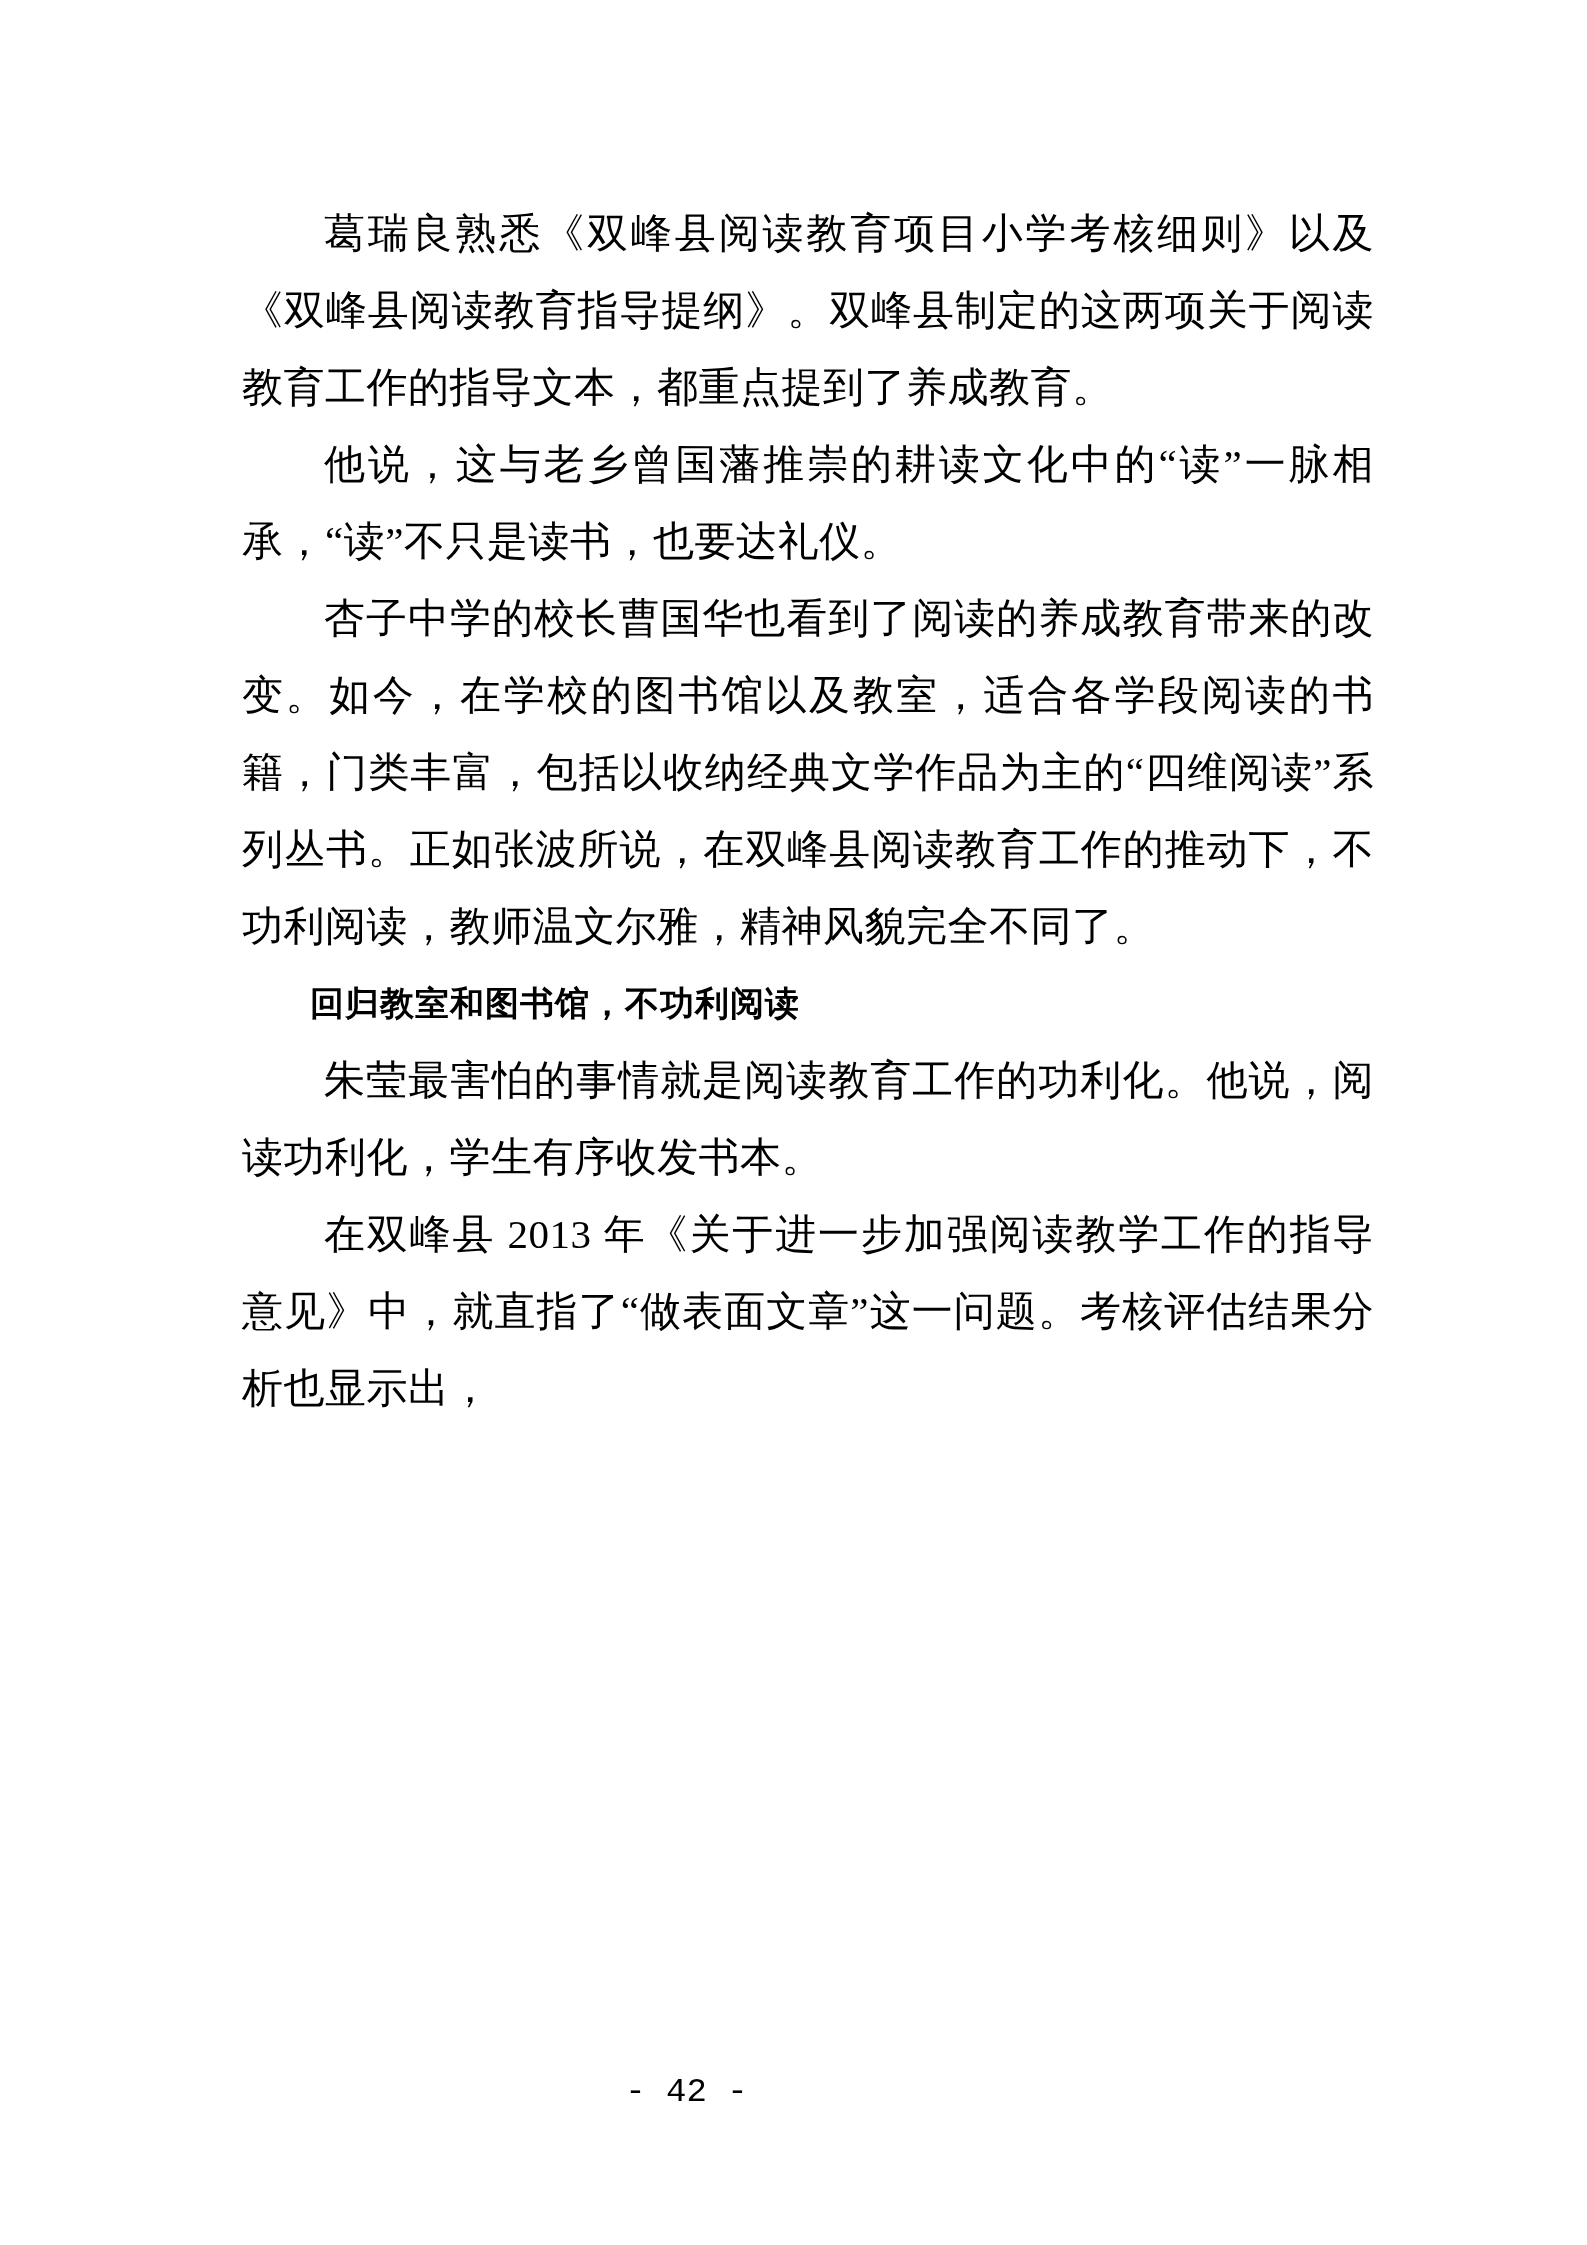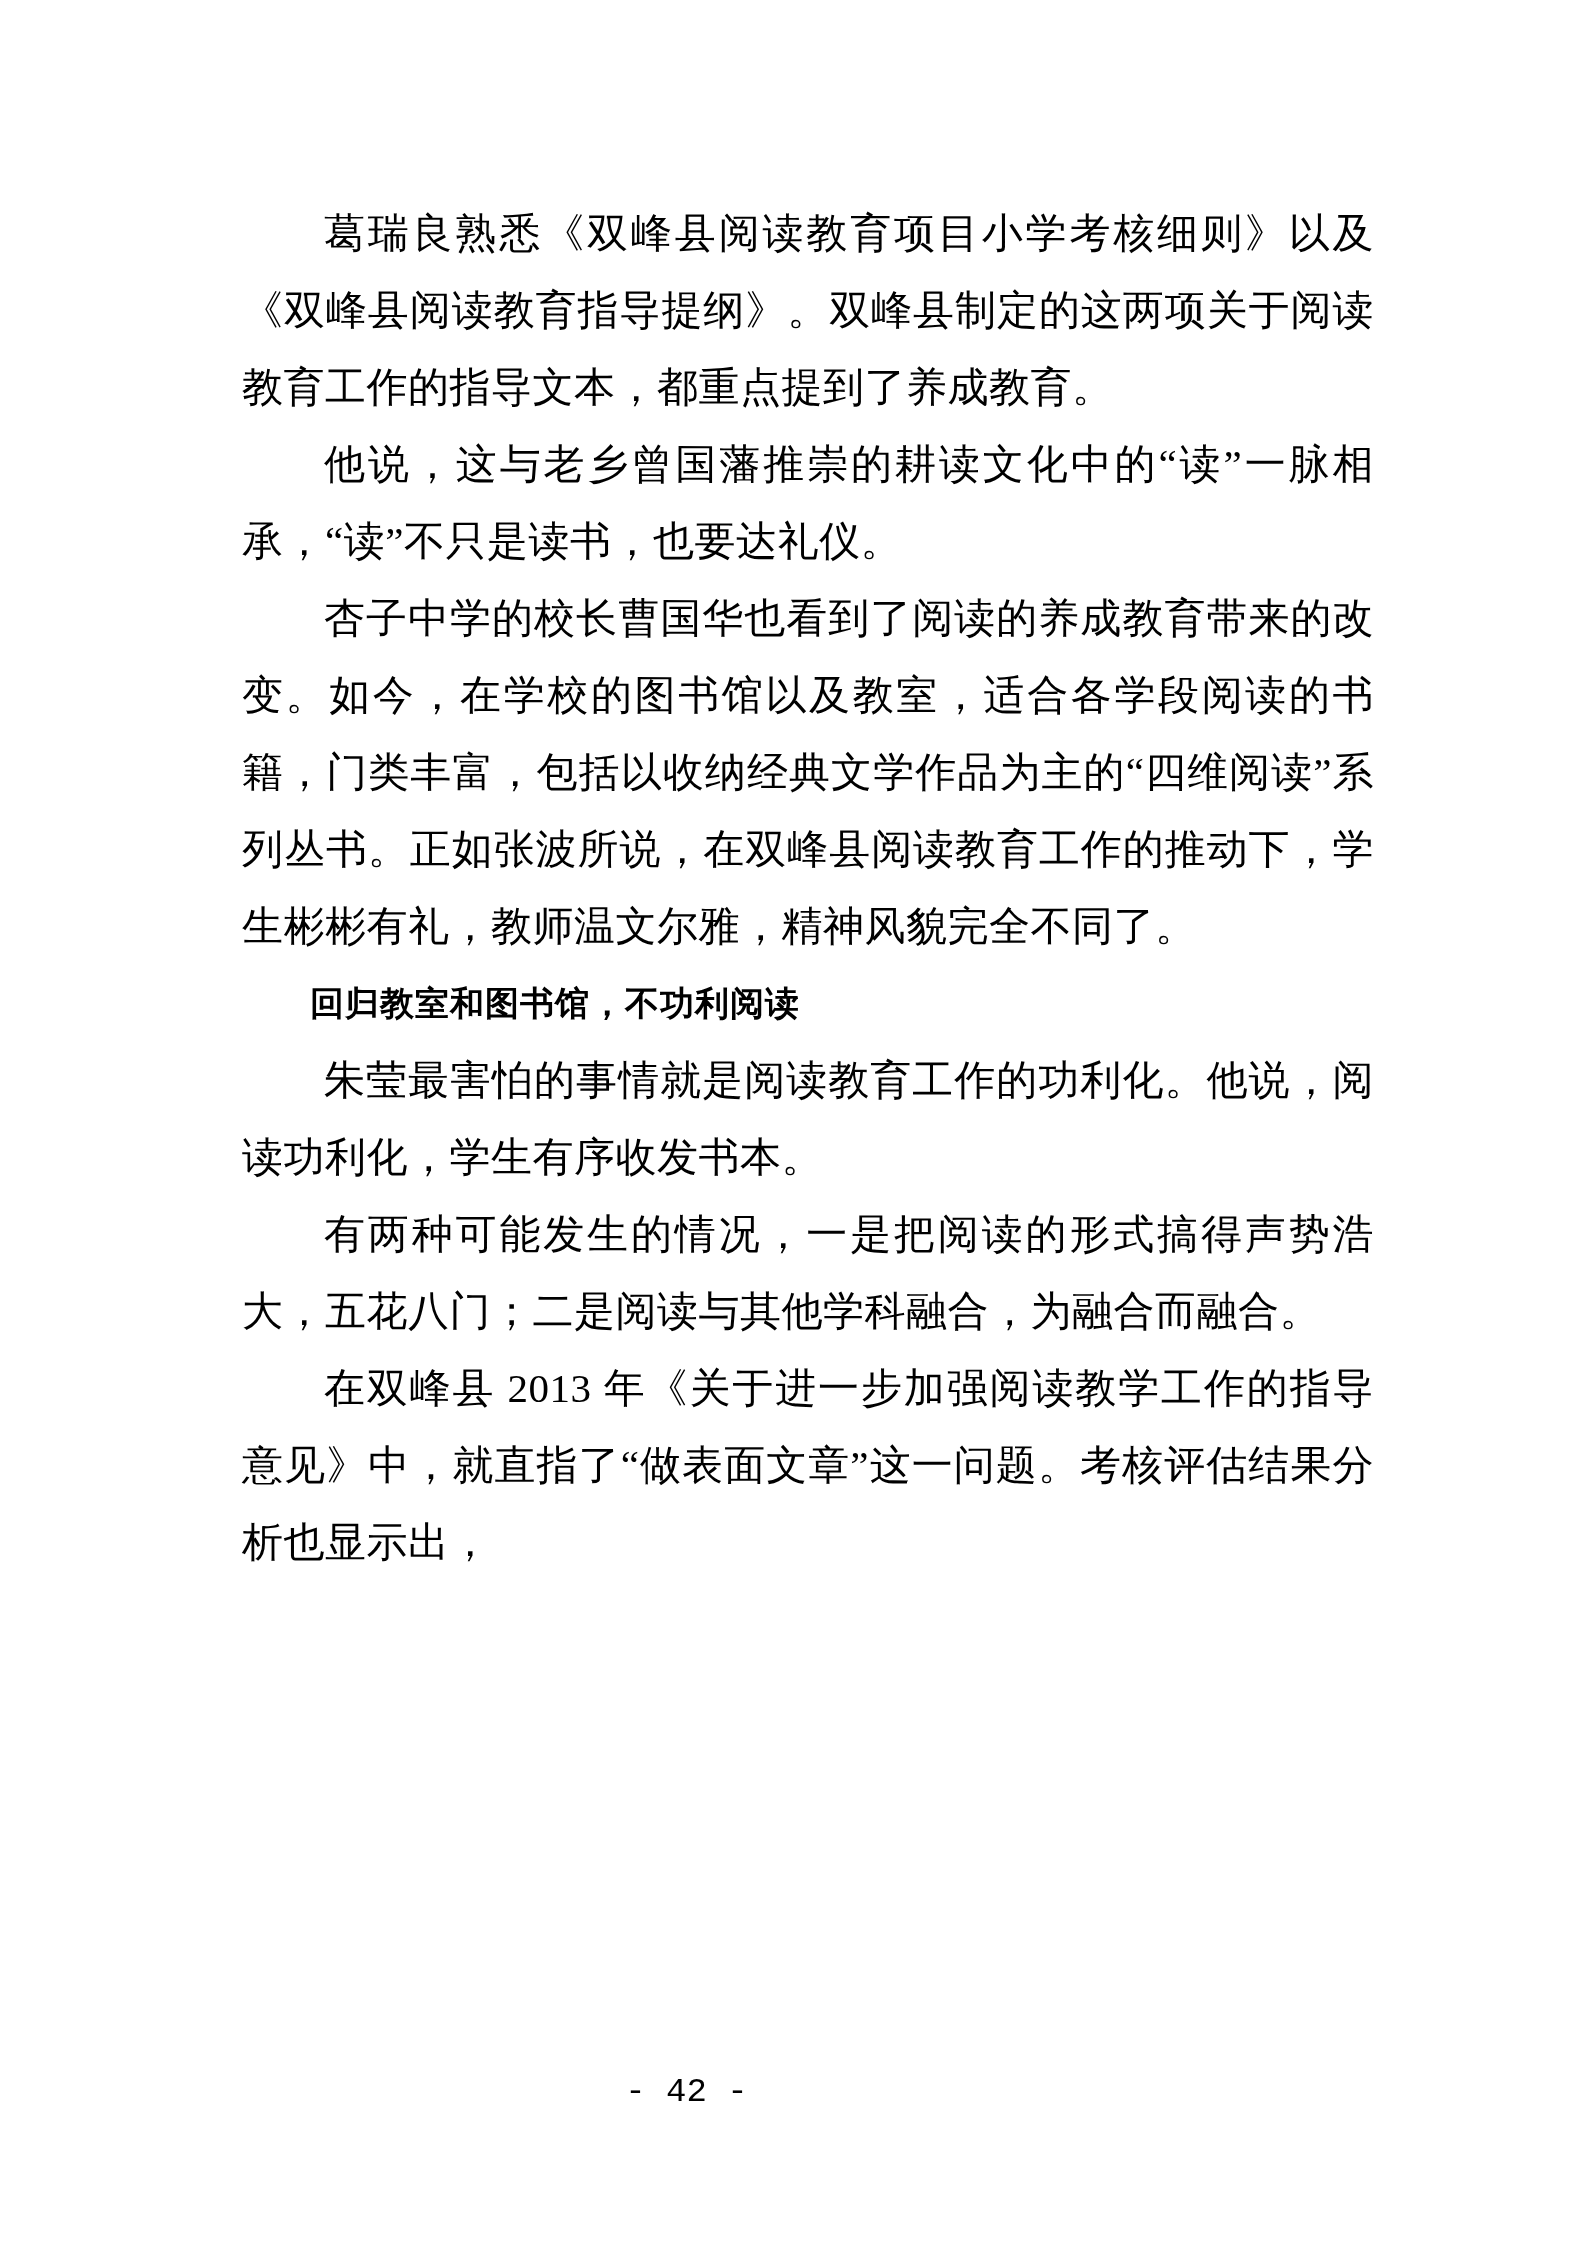--- a/index.html
+++ b/index.html
@@ -55,24 +55,23 @@
   }
 </style>
 </head>
 <body>
 
 <div class="page">
 
   <div class="text-column">
     <p>葛瑞良熟悉《双峰县阅读教育项目小学考核细则》以及《双峰县阅读教育指导提纲》。双峰县制定的这两项关于阅读教育工作的指导文本，都重点提到了养成教育。</p>
     <p>他说，这与老乡曾国藩推崇的耕读文化中的“读”一脉相承，“读”不只是读书，也要达礼仪。</p>
-    <p>杏子中学的校长曹国华也看到了阅读的养成教育带来的改变。如今，在学校的图书馆以及教室，适合各学段阅读的书籍，门类丰富，包括以收纳经典文学作品为主的“四维阅读”系列丛书。正如张波所说，在双峰县阅读教育工作的推动下，学生彬彬有礼，教师温文尔雅，精神风貌完全不同了。</p>
+    <p>杏子中学的校长曹国华也看到了阅读的养成教育带来的改变。如今，在学校的图书馆以及教室，适合各学段阅读的书籍，门类丰富，包括以收纳经典文学作品为主的“四维阅读”系列丛书。正如张波所说，在双峰县阅读教育工作的推动下，不功利阅读，教师温文尔雅，精神风貌完全不同了。</p>
     <h2>回归教室和图书馆，不功利阅读</h2>
     <p>朱莹最害怕的事情就是阅读教育工作的功利化。他说，阅读功利化，学生有序收发书本。</p>
-    <p>有两种可能发生的情况，一是把阅读的形式搞得声势浩大，五花八门；二是阅读与其他学科融合，为融合而融合。</p>
     <p>在双峰县 2013 年《关于进一步加强阅读教学工作的指导意见》中，就直指了“做表面文章”这一问题。考核评估结果分析也显示出，</p>
   </div>
 
   <div class="page-footer">
     <span>- 42 -</span>
   </div>
 
 </div>
 
 </body></html>

